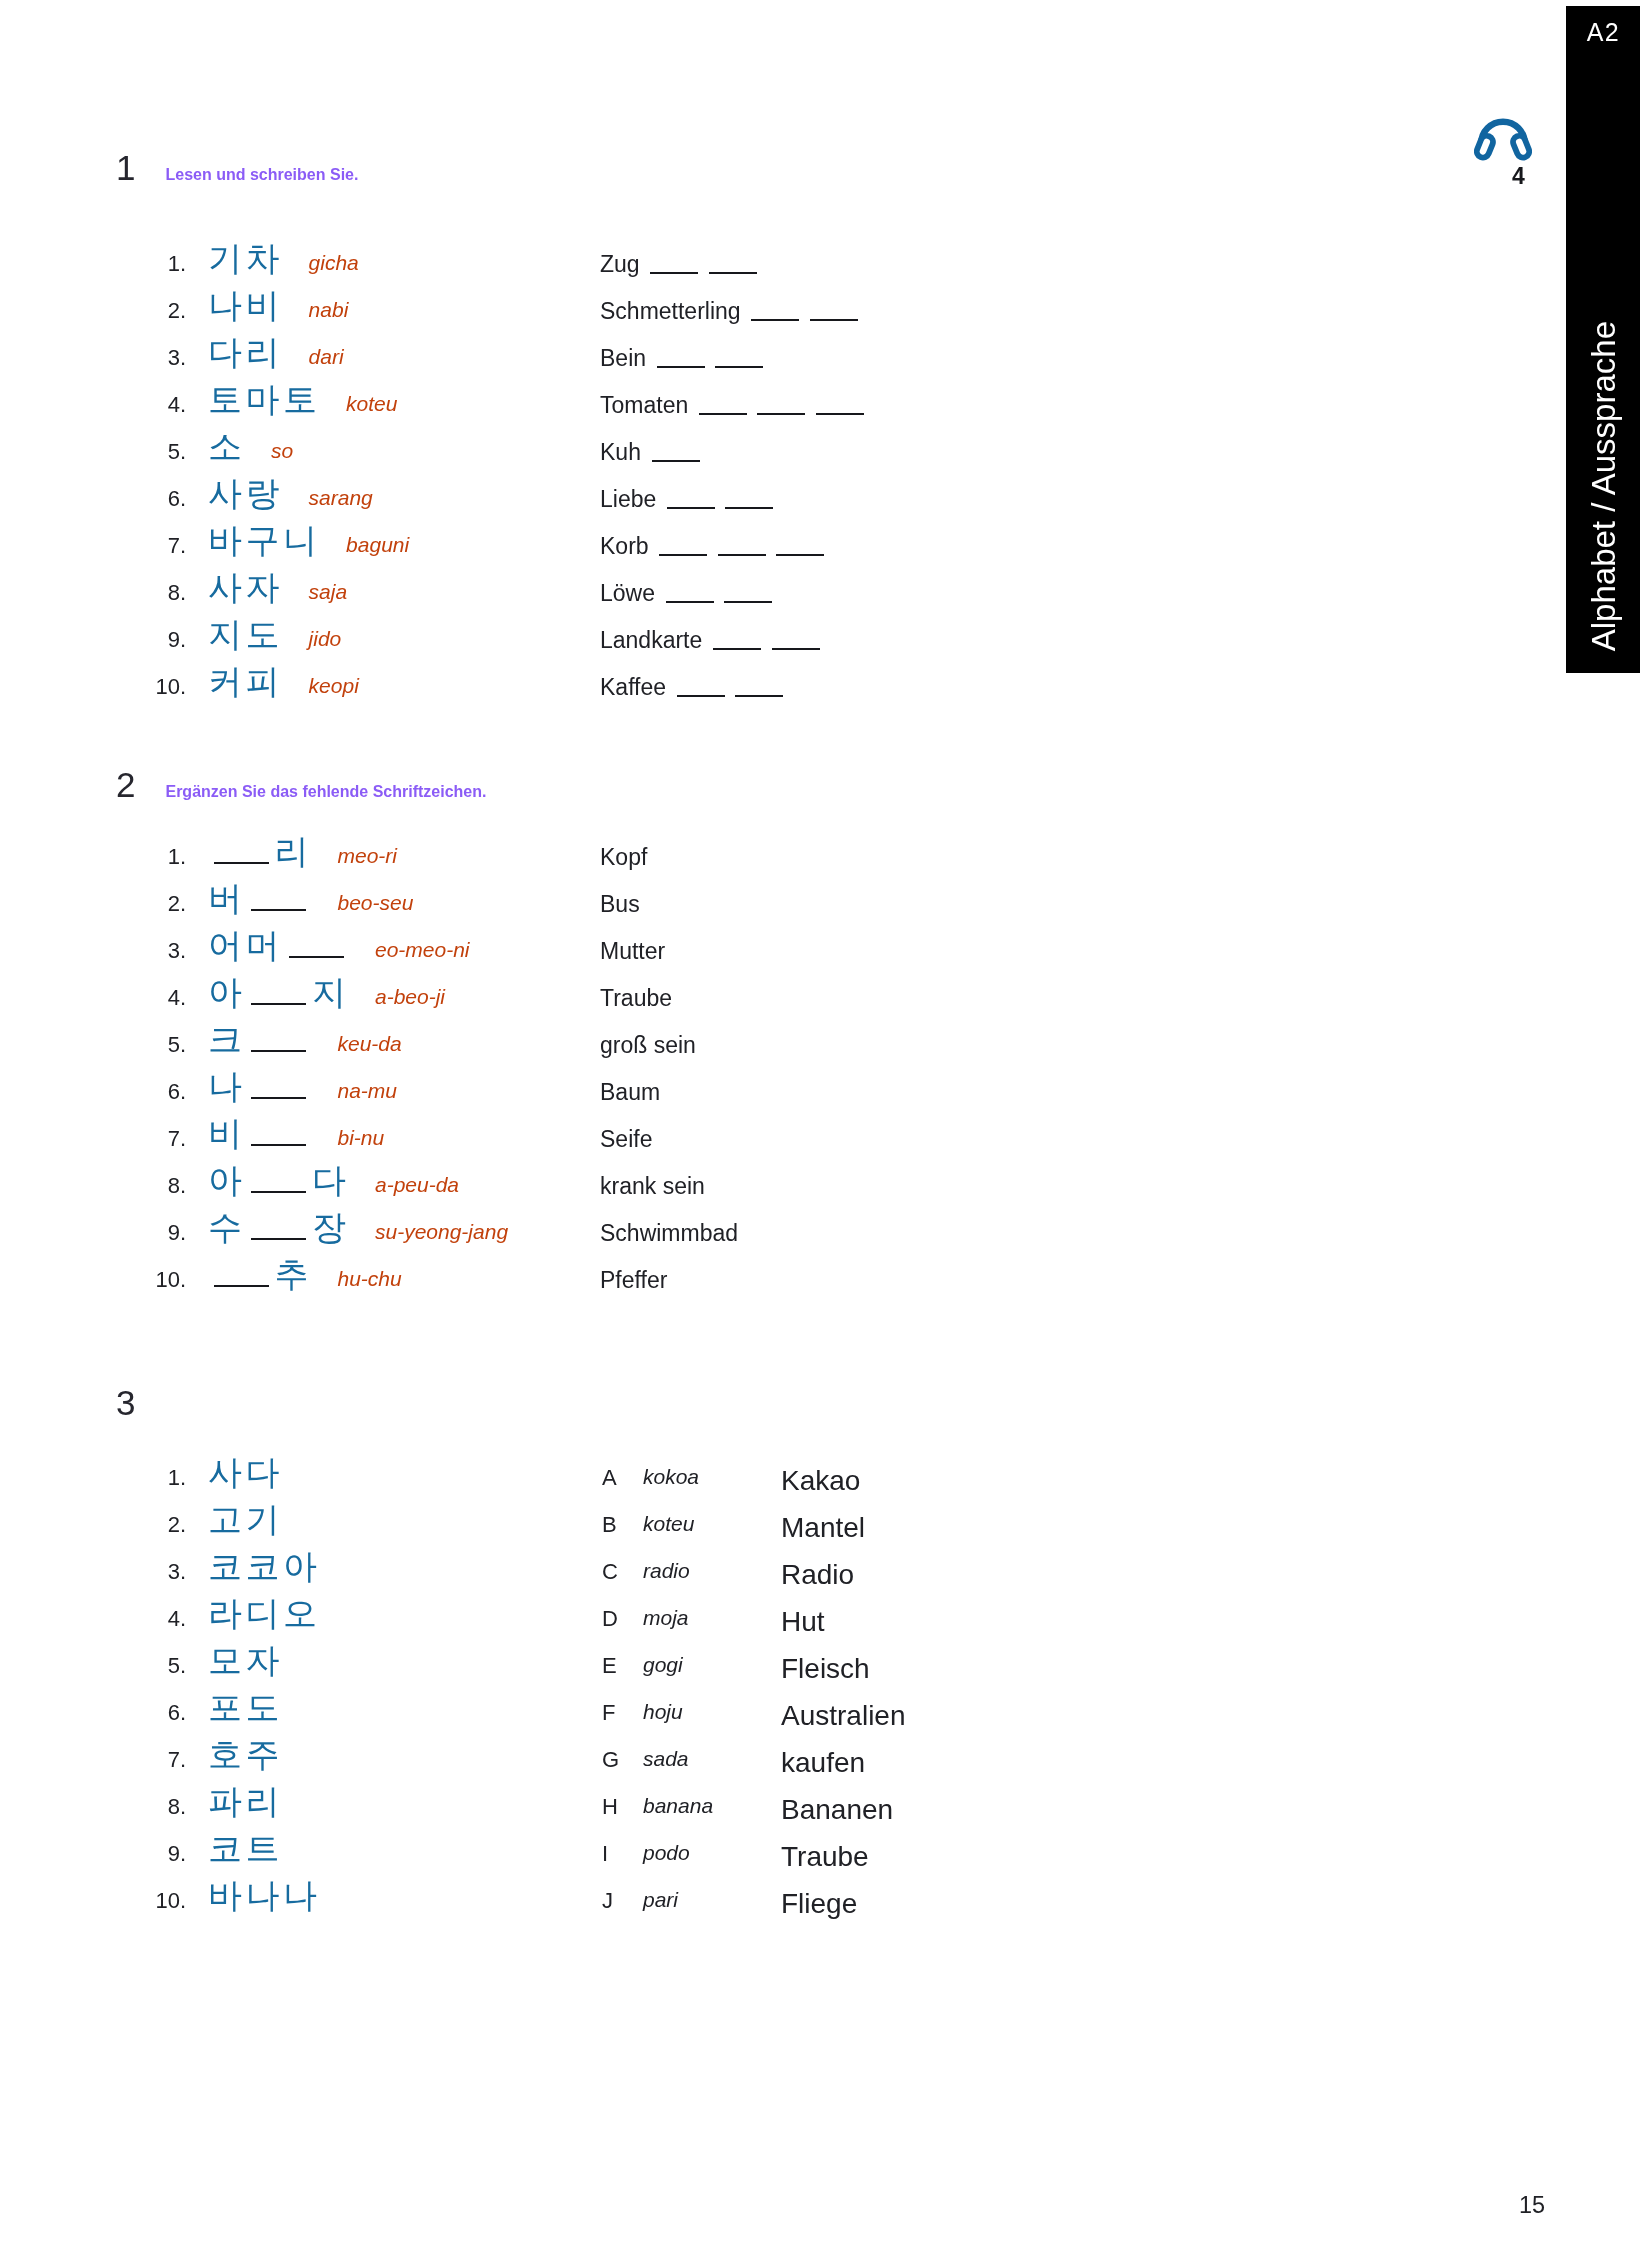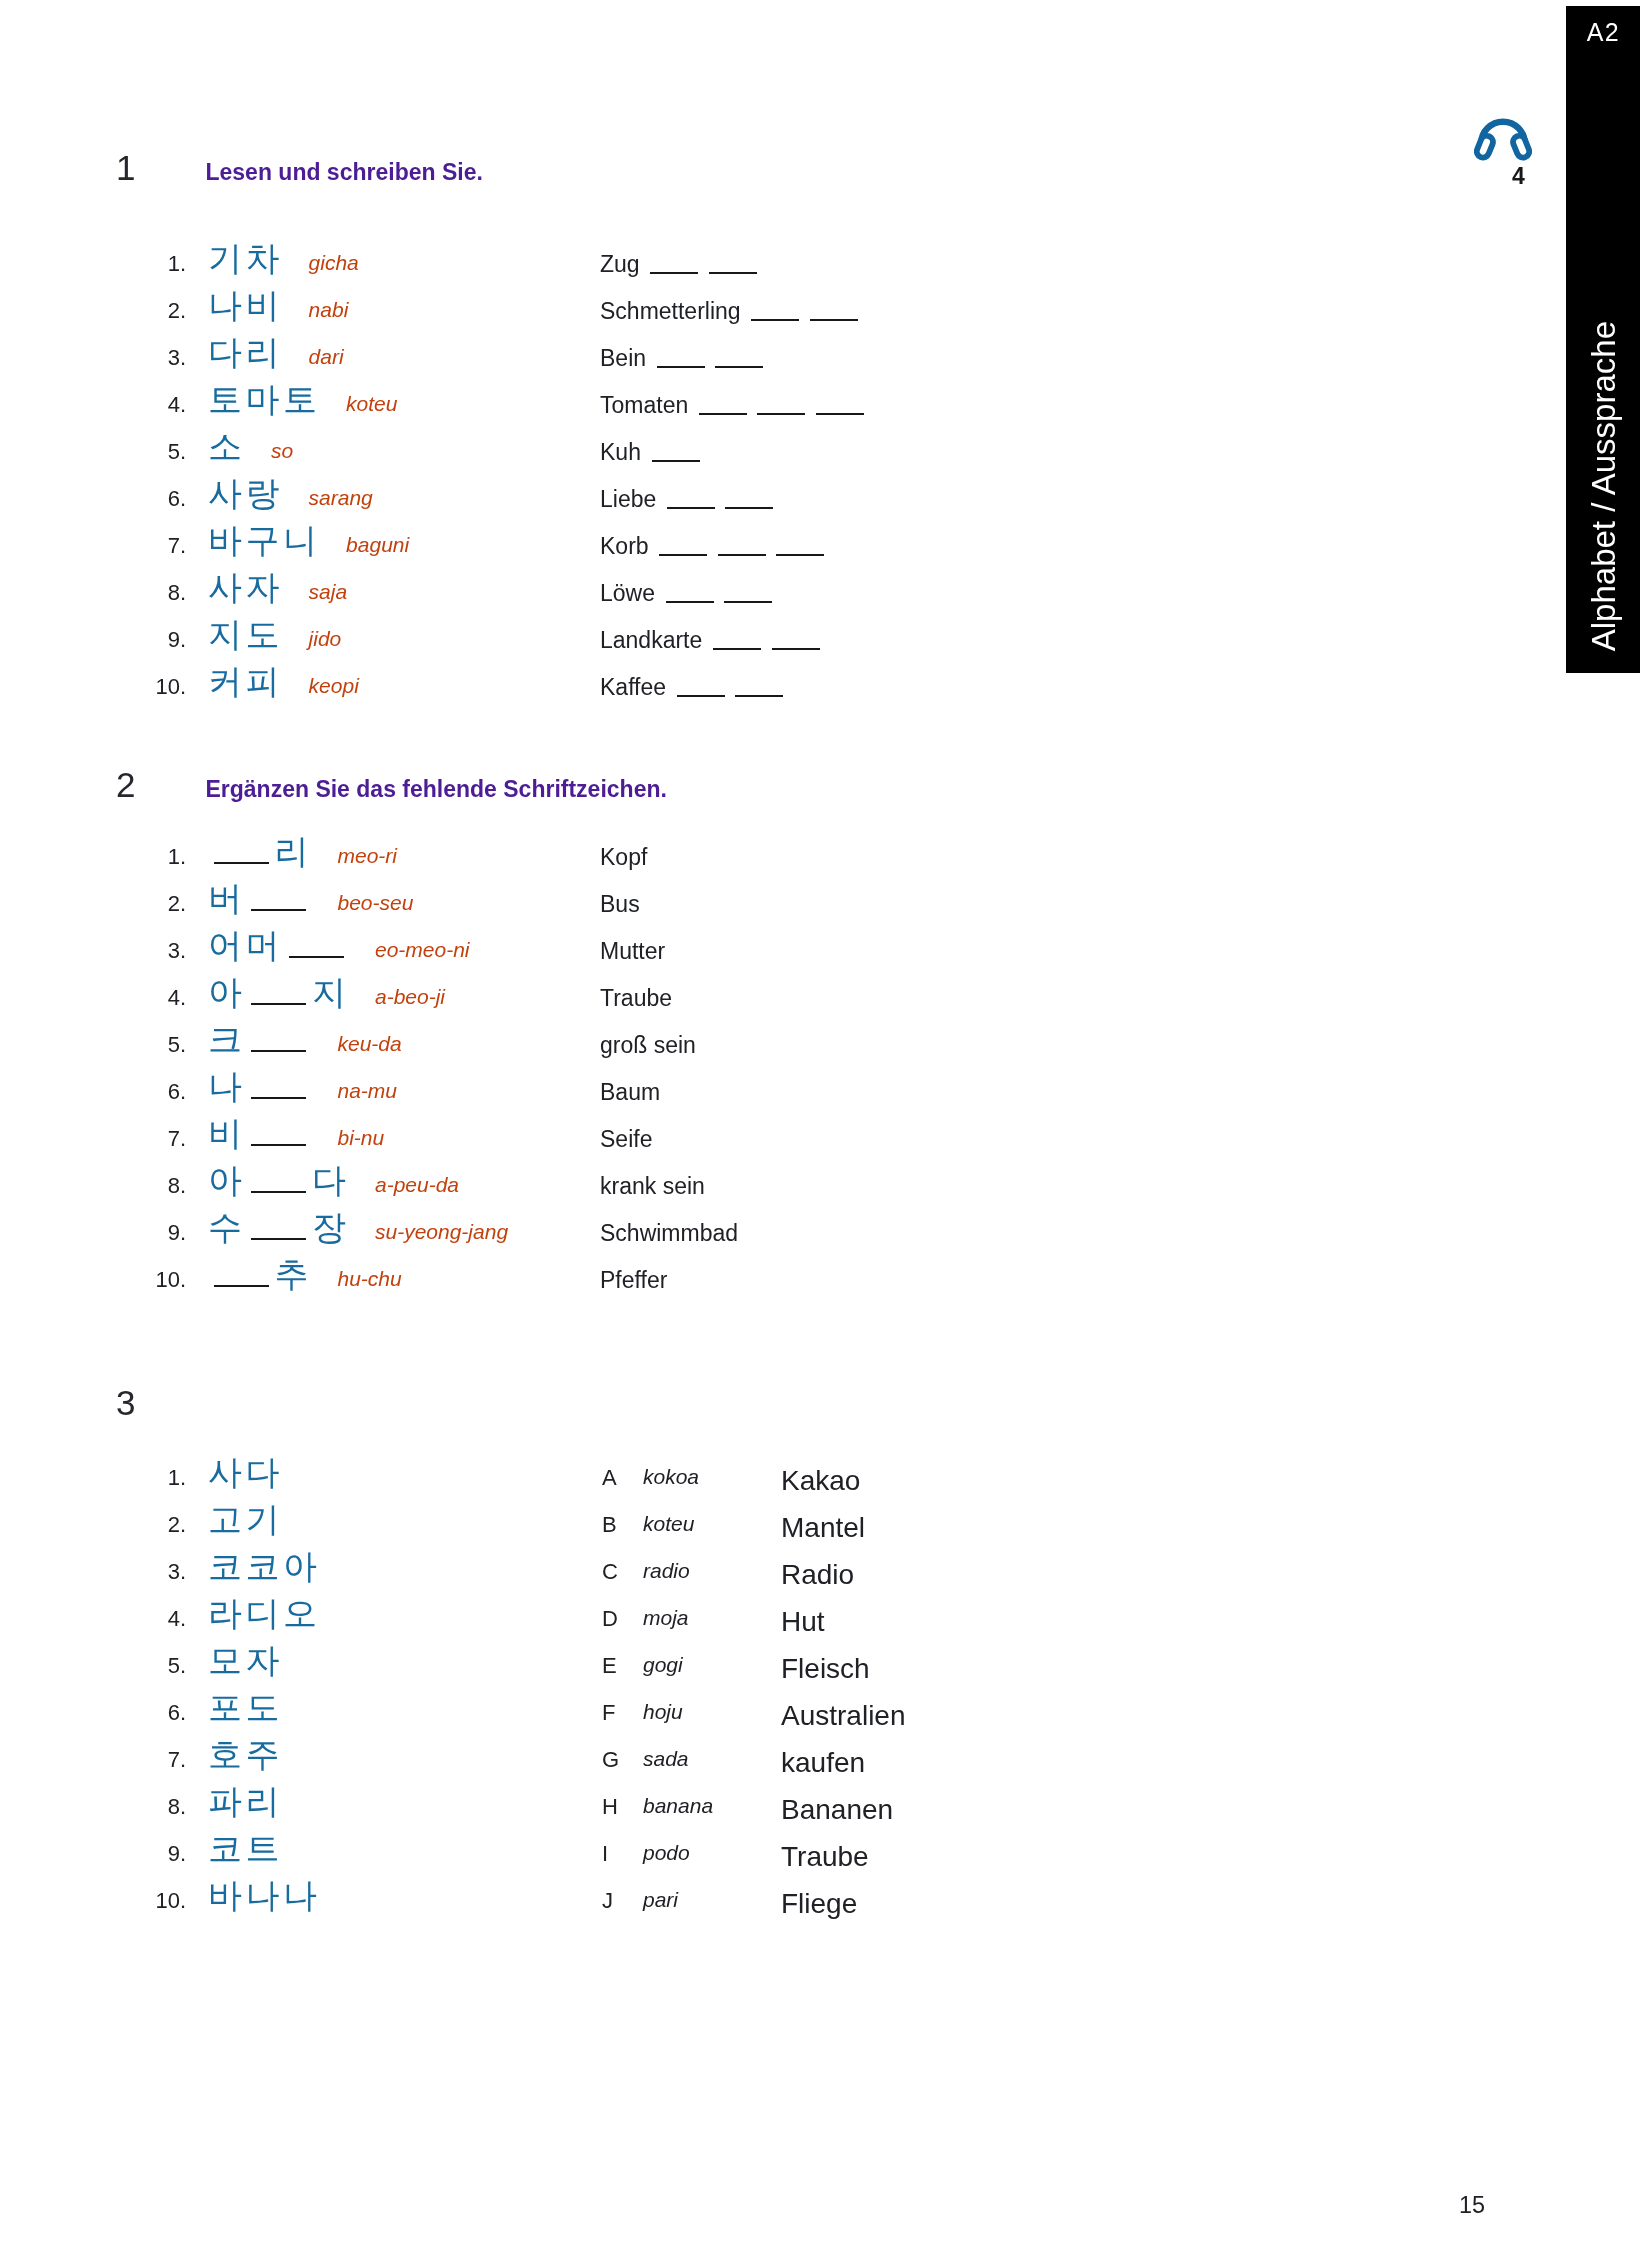--- a/index.html
+++ b/index.html
@@ -13,41 +13,41 @@
                  transform:translateX(-50%) rotate(180deg);font-size:33px;color:#fff;white-space:nowrap;}
 
   
   .audio-icon{position:absolute;left:1474px;top:105px;}
   .track-number{position:absolute;left:1497px;top:163px;width:43px;text-align:center;
                 font-size:23px;font-weight:700;color:#17181c;}
 
   
   .ex-header{position:absolute;left:116px;display:flex;align-items:baseline;gap:30px;}
   .ex-number{font-size:35px;font-weight:500;color:#26262e;}
-  .ex-instruction{font-size:23px;font-weight:700;color:#4c1d95;margin-left:40px;}
+  .ex-instruction{font-size:16px;font-weight:700;color:#8b5cf6;}
   #ex1-h{top:148px;} #ex2-h{top:765px;} #ex3-h{top:1383px;}
 
   
   .rows{position:absolute;left:0;width:100%;}
   #ex1-rows{top:238px;} #ex2-rows{top:831px;} #ex3-rows{top:1452px;}
   .row{position:relative;height:47px;}
   .c-num{position:absolute;left:106px;width:80px;text-align:right;top:12.8px;font-size:22px;}
   .c-kr{position:absolute;left:208px;top:0;font-size:34px;line-height:40px;color:#176b9f;
         letter-spacing:3.5px;white-space:nowrap;}
   .roman{font-size:21px;font-style:italic;color:#c2410c;letter-spacing:0;margin-left:25.6px;}
   .c-de{position:absolute;left:600px;top:12.8px;font-size:23px;white-space:nowrap;}
   .blank{display:inline-block;width:48px;border-bottom:2.1px solid #17181c;margin-left:10.6px;
          position:relative;top:2.1px;}
   .kblank{display:inline-block;width:55px;border-bottom:2.1px solid #17181c;margin:0 5.7px;
           position:relative;top:1.4px;}
   .c-letter{position:absolute;left:602px;top:12.8px;font-size:22px;}
   .c-roman3{position:absolute;left:643px;top:12.8px;font-size:21px;font-style:italic;white-space:nowrap;}
   .c-de3{position:absolute;left:781px;top:12.8px;font-size:28px;white-space:nowrap;}
 
-  .page-number{position:absolute;left:1447px;top:2192px;width:50px;text-align:center;font-size:23.4px;}
+  .page-number{position:absolute;left:1519px;top:2192px;width:50px;text-align:left;font-size:23.4px;}
 </style>
 </head>
 <body>
 
 <div class="page">
 
   <aside class="sidebar">
     <div class="level-badge">A2</div>
     <div class="sidebar-label">Alphabet / Aussprache</div>
   </aside>

